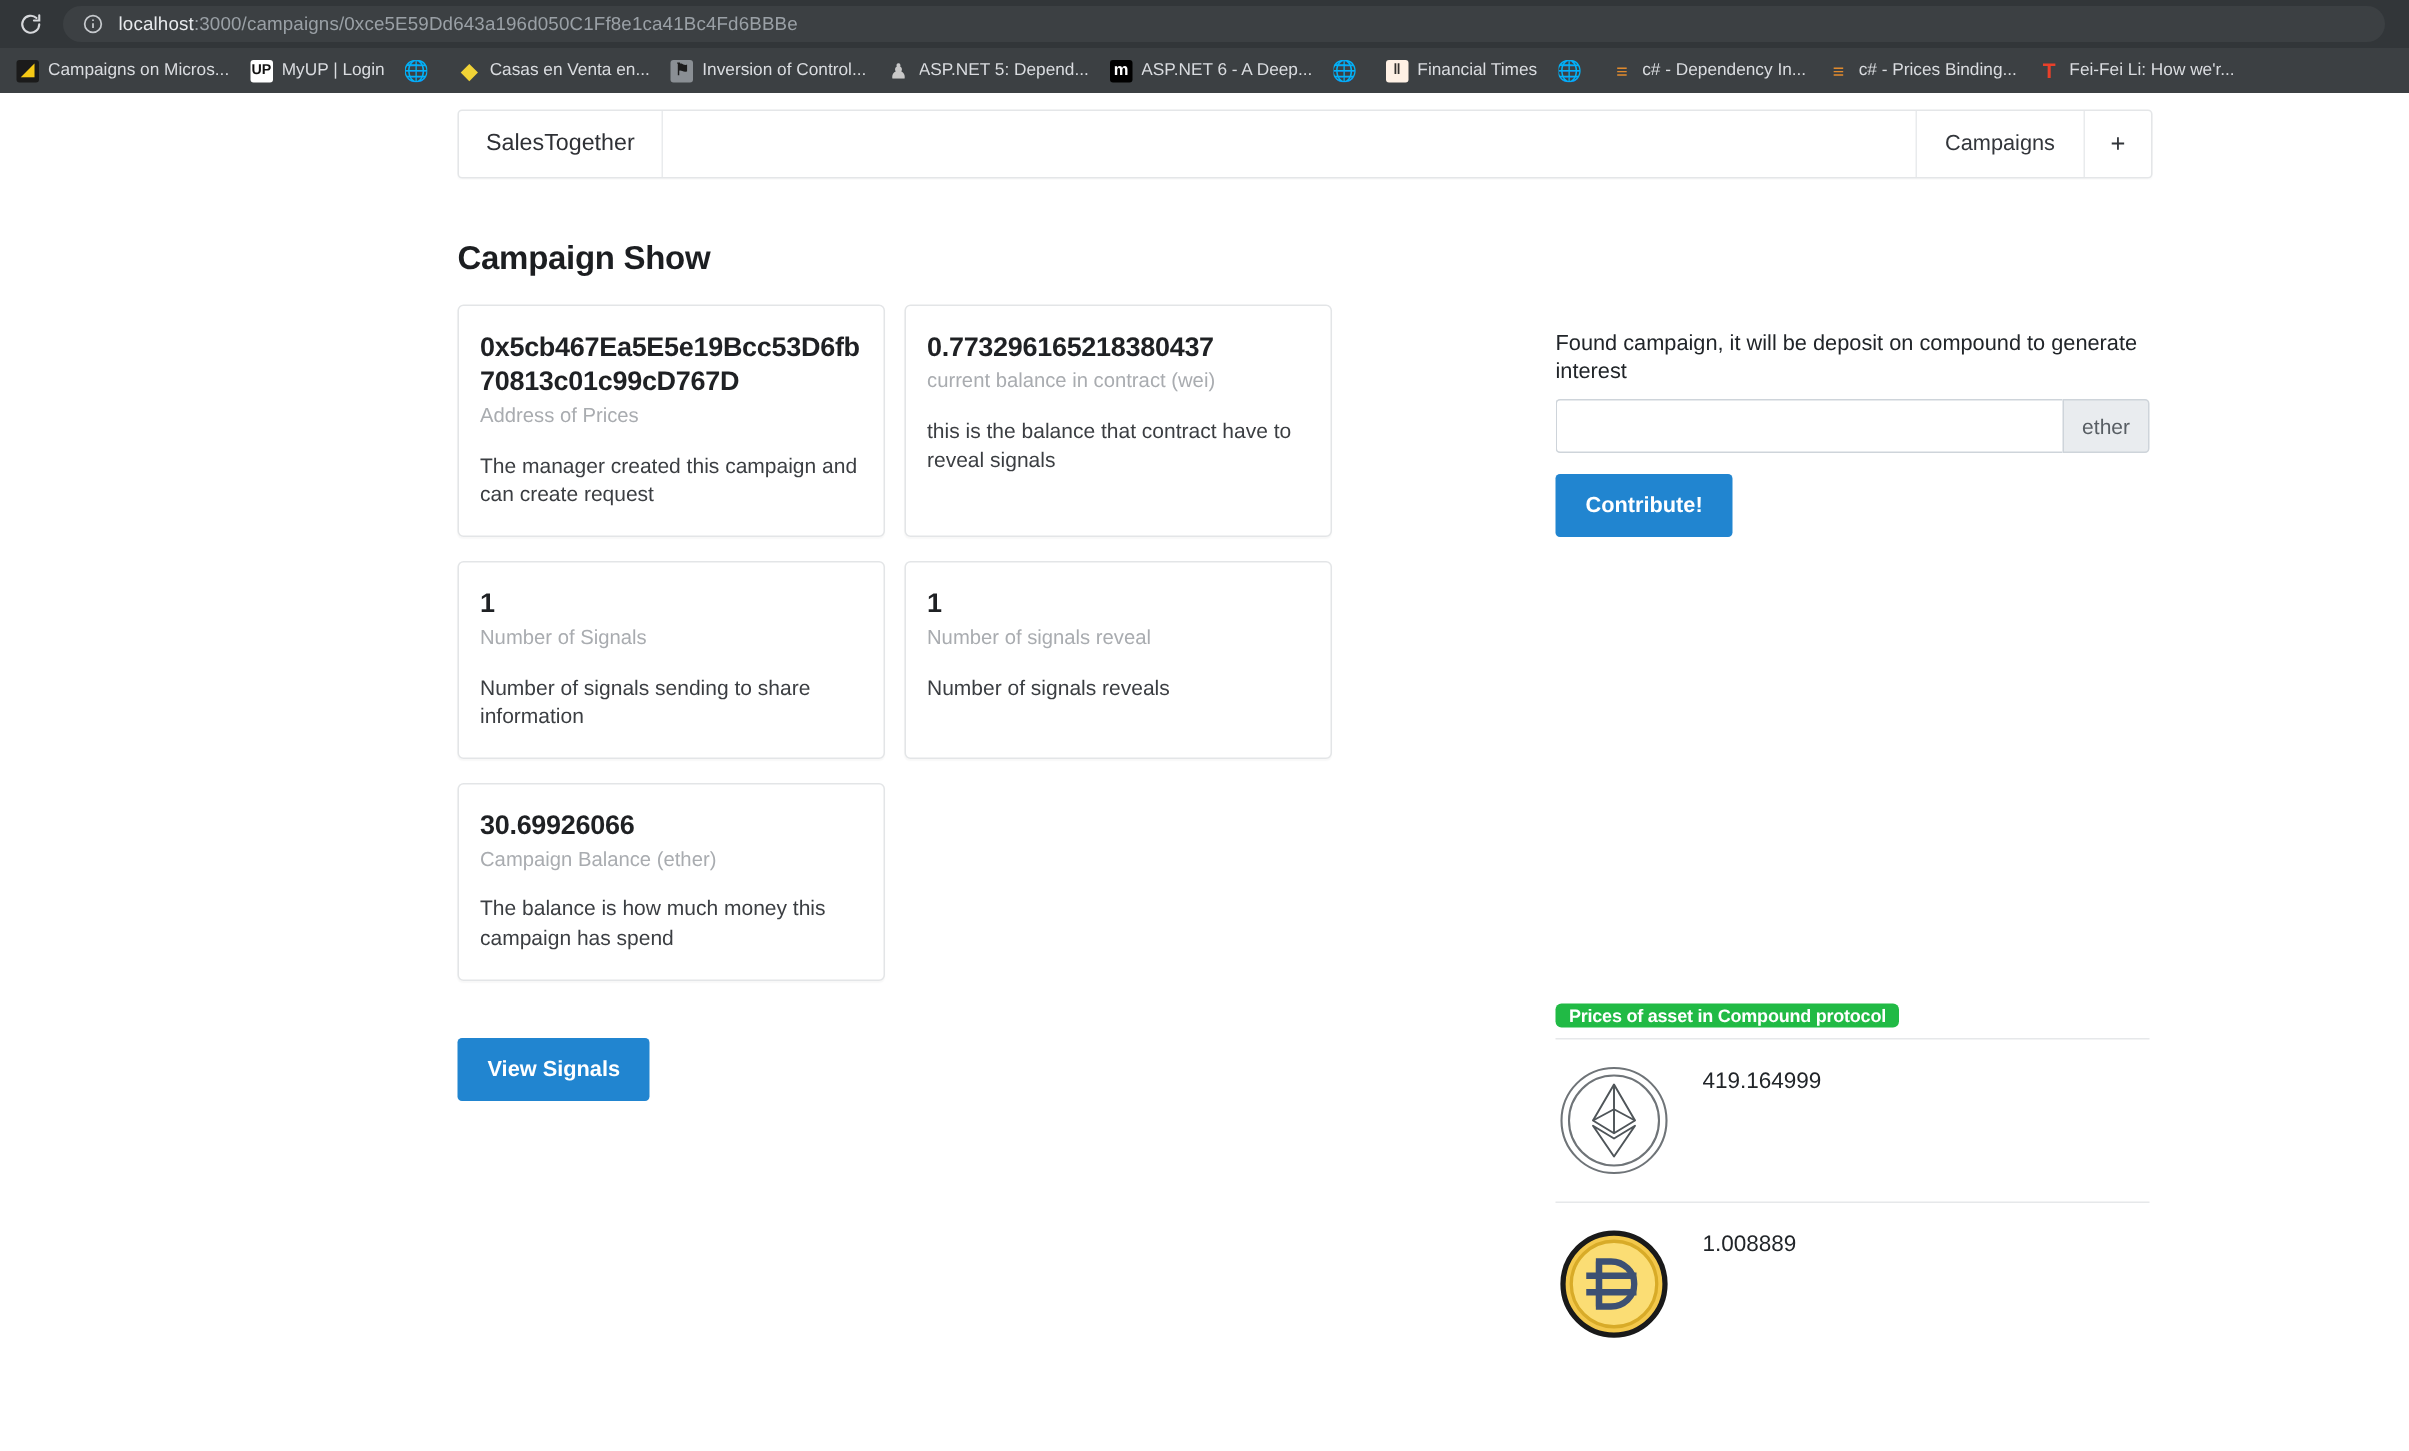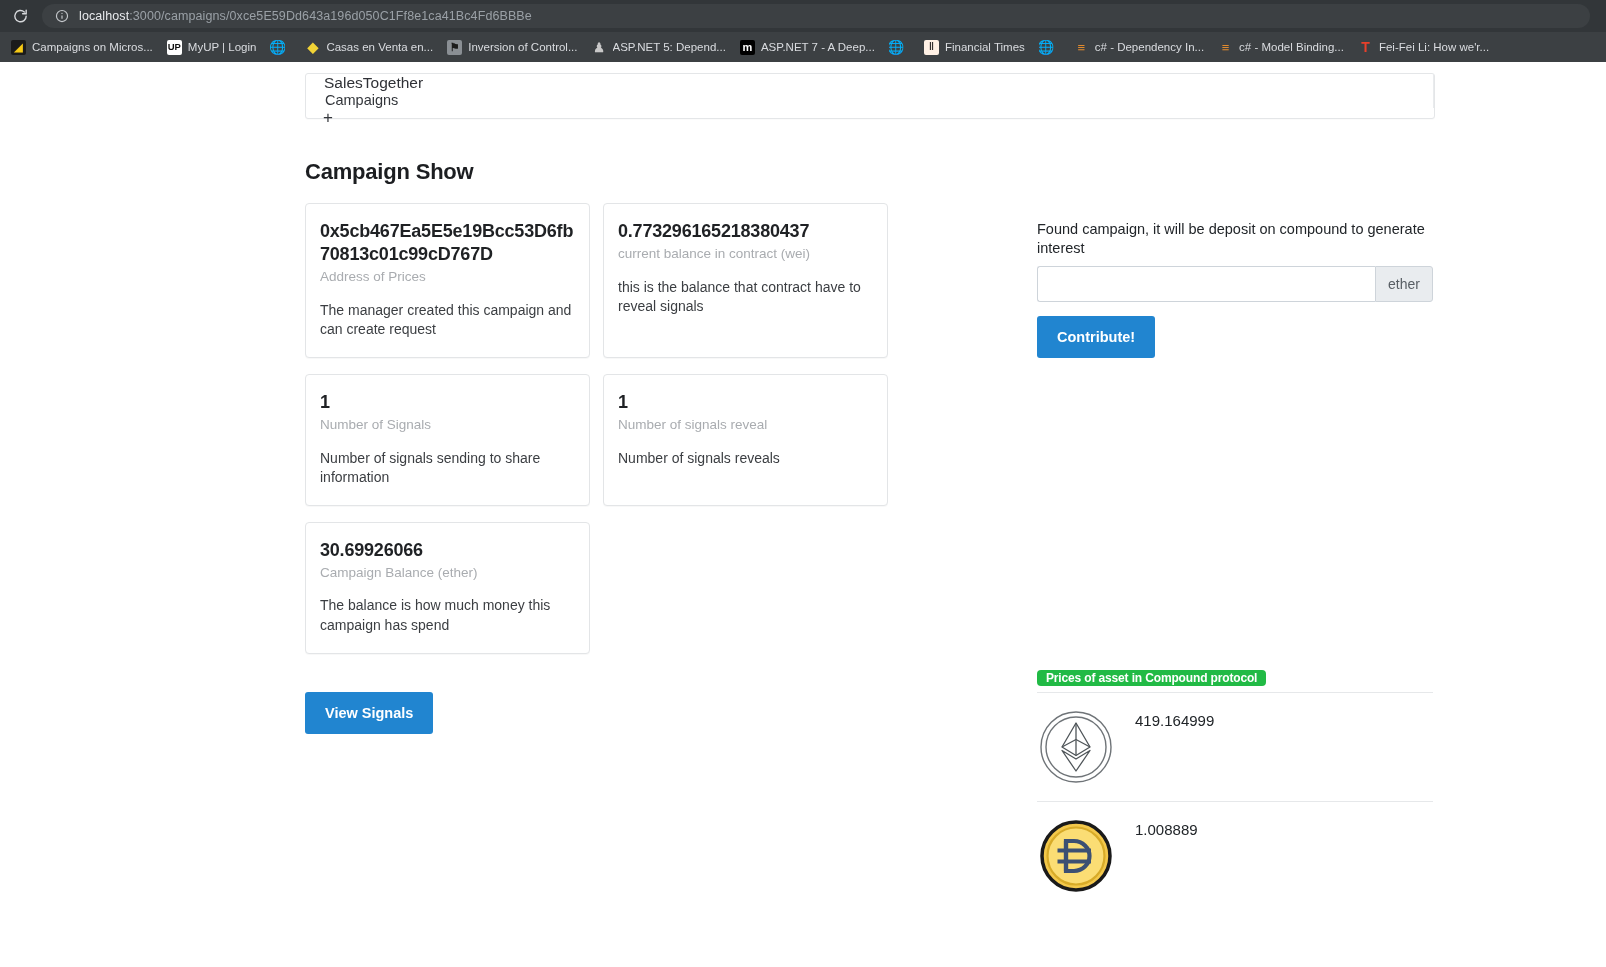--- a/index.html
+++ b/index.html
@@ -68,21 +68,20 @@
   .page { position: relative; width: 100%; height: 905px; background: #fff; }
   .container {
     width: 1130px; margin-left: 305px; padding-top: 11px;
   }
 
   
   .navbar {
     display: flex; border: 1px solid #e4e6e8; border-radius: 3px;
     background: #ffffff; height: 46px; align-items: stretch;
     box-shadow: 0 1px 1px rgba(0,0,0,.02);
-    flex-direction: column;
   }
   .brand {
     display: flex; align-items: center; padding: 0 18px;
     font-size: 15.5px; color: #2f3136; border-right: 1px solid #e9ebed;
     cursor: pointer;
   }
   .nav-spacer { flex: 1; border-right: 1px solid #e9ebed; }
   .nav-item {
     display: flex; align-items: center; padding: 0 19px;
     font-size: 14.5px; color: #33363b; border-right: 1px solid #e9ebed;
@@ -211,39 +210,39 @@
       <div class="bm">
         <span class="favicon fav-ioc">⚑</span>
         <span class="bm-label">Inversion of Control...</span>
       </div>
       <div class="bm">
         <span class="favicon fav-person">♟</span>
         <span class="bm-label">ASP.NET 5: Depend...</span>
       </div>
       <div class="bm">
         <span class="favicon fav-m">m</span>
-        <span class="bm-label">ASP.NET 7 - A Deep...</span>
+        <span class="bm-label">ASP.NET 6 - A Deep...</span>
       </div>
       <div class="bm">
         <span class="favicon fav-globe">🌐</span>
       </div>
       <div class="bm">
         <span class="favicon fav-ft">‖</span>
         <span class="bm-label">Financial Times</span>
       </div>
       <div class="bm">
         <span class="favicon fav-globe">🌐</span>
       </div>
       <div class="bm">
         <span class="favicon fav-cs">≡</span>
         <span class="bm-label">c# - Dependency In...</span>
       </div>
       <div class="bm">
         <span class="favicon fav-cs">≡</span>
-        <span class="bm-label">c# - Model Binding...</span>
+        <span class="bm-label">c# - Prices Binding...</span>
       </div>
       <div class="bm">
         <span class="favicon fav-t">T</span>
         <span class="bm-label">Fei-Fei Li: How we'r...</span>
       </div>
     </div>
 </div>
 
 <div class="page">
   <div class="container">

